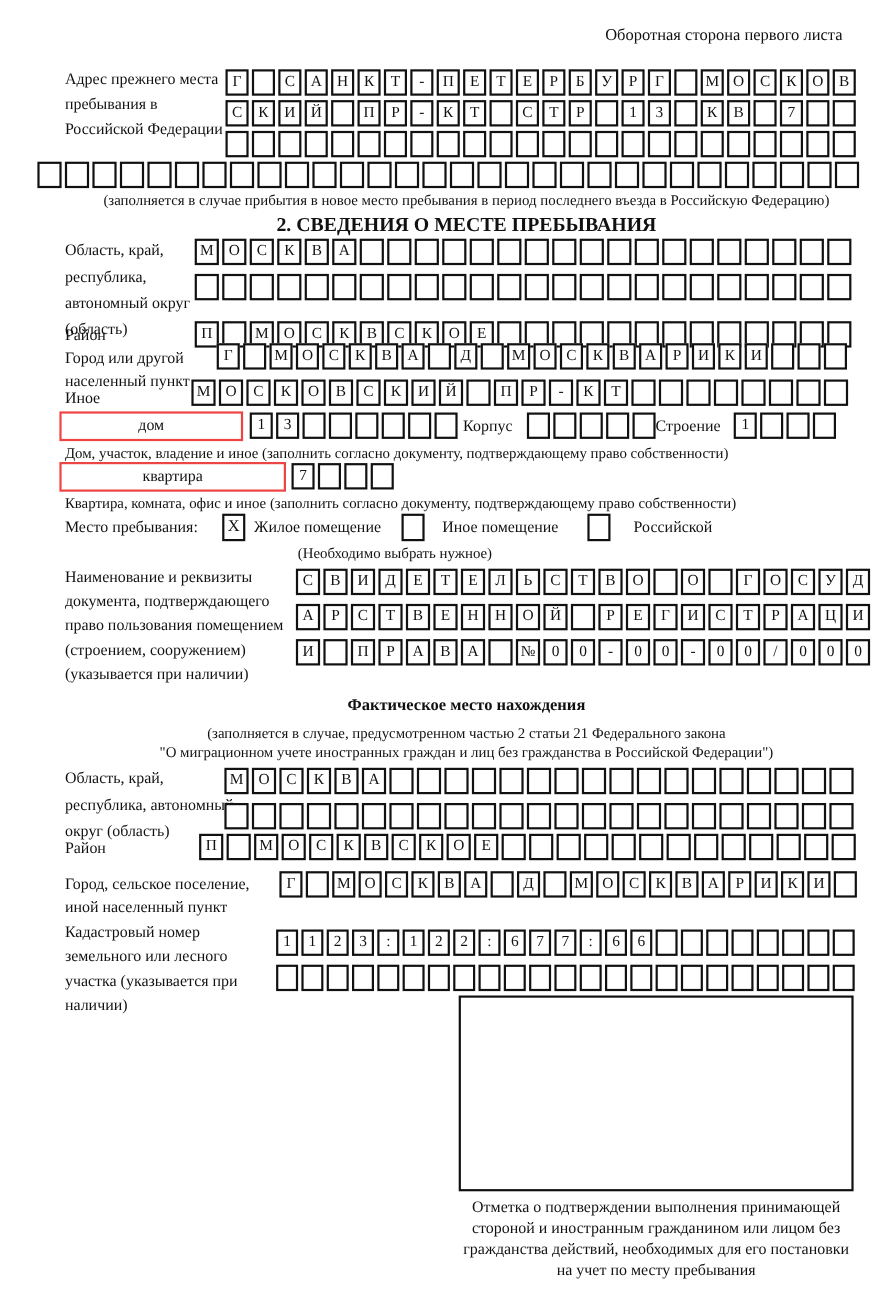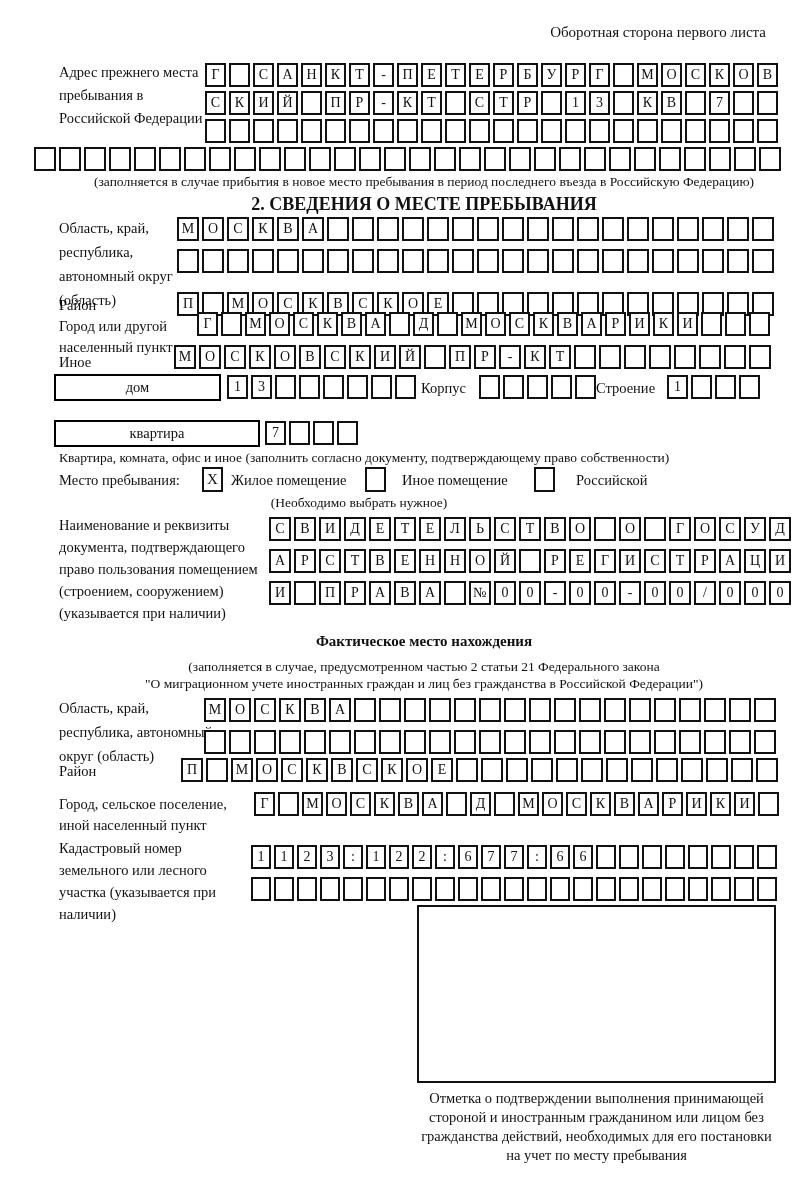--- a/index.html
+++ b/index.html
@@ -17,21 +17,21 @@
   .title{font-weight:bold;font-size:18px;}
   .boxrow{position:absolute;display:flex;}
   .cbox{
     flex:none;display:inline-flex;align-items:center;justify-content:center;
     width:21px;height:24px;border:2px solid #111;margin-right:3px;
     box-sizing:border-box;font-size:14px;background:#fff;
   }
   .pitch25 .cbox{width:22px;}
   .pitch23 .cbox{width:20px;}
   .widebox{
-    position:absolute;border:2px solid #000000;height:27px;box-sizing:border-box;
+    position:absolute;border:2px solid #ef4444;height:27px;box-sizing:border-box;
     display:flex;align-items:center;justify-content:center;font-size:14.5px;background:#fff;
   }
   .checkbox{
     position:absolute;width:21px;height:25px;border:2px solid #111;box-sizing:border-box;
     display:inline-flex;align-items:center;justify-content:center;font-size:15px;background:#fff;
   }
   .stamp{position:absolute;border:2px solid #111;background:#fff;box-sizing:border-box;}
 </style>
 </head>
 <body>
@@ -312,20 +312,21 @@
       <span class="cbox"></span>
       <span class="cbox"></span>
     </div>
   <div class="abs lbl" style="left:572px;top:377px;">Строение</div>
   <div class="boxrow" style="left:643px;top:375px;">
       <span class="cbox">1</span>
       <span class="cbox"></span>
       <span class="cbox"></span>
       <span class="cbox"></span>
     </div>
+  <div class="abs note" style="left:35px;top:404px;">Дом, участок, владение и иное (заполнить согласно документу, подтверждающему право собственности)</div>
 
   <div class="widebox" style="left:30px;top:420px;width:206px;">квартира</div>
   <div class="boxrow" style="left:241px;top:421px;">
       <span class="cbox">7</span>
       <span class="cbox"></span>
       <span class="cbox"></span>
       <span class="cbox"></span>
     </div>
   <div class="abs note" style="left:35px;top:450px;">Квартира, комната, офис и иное (заполнить согласно документу, подтверждающему право собственности)</div>
 

